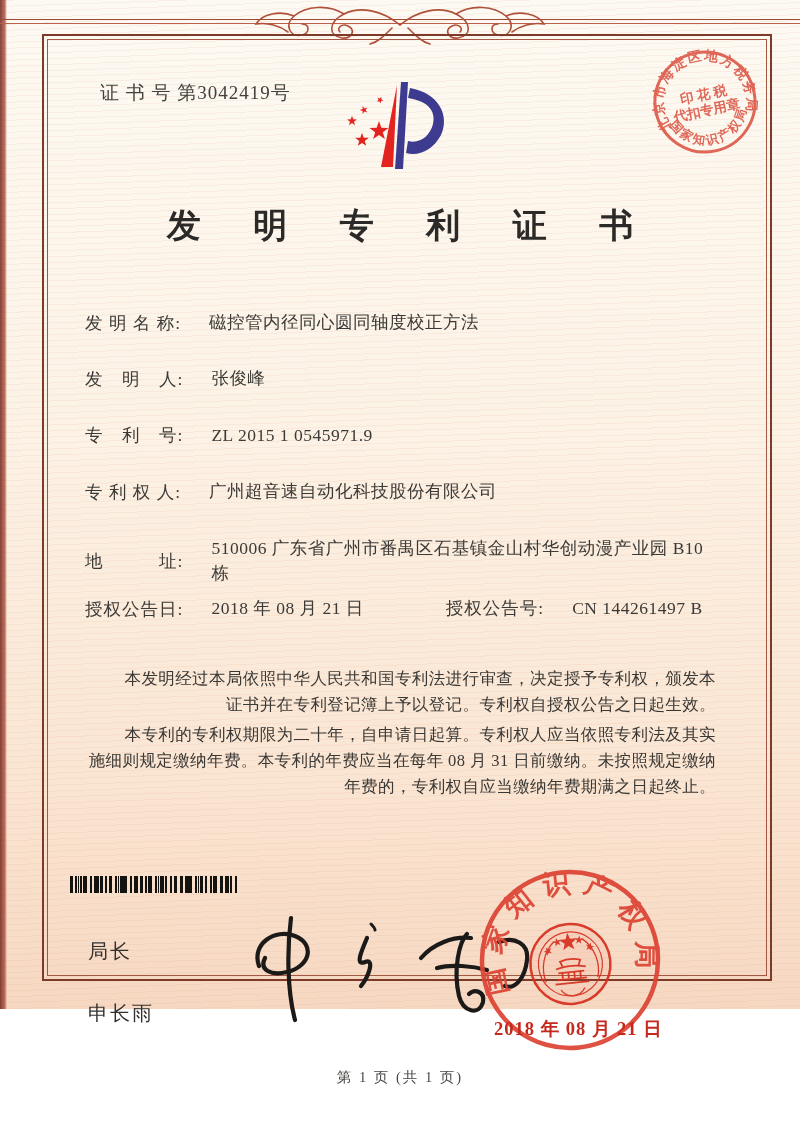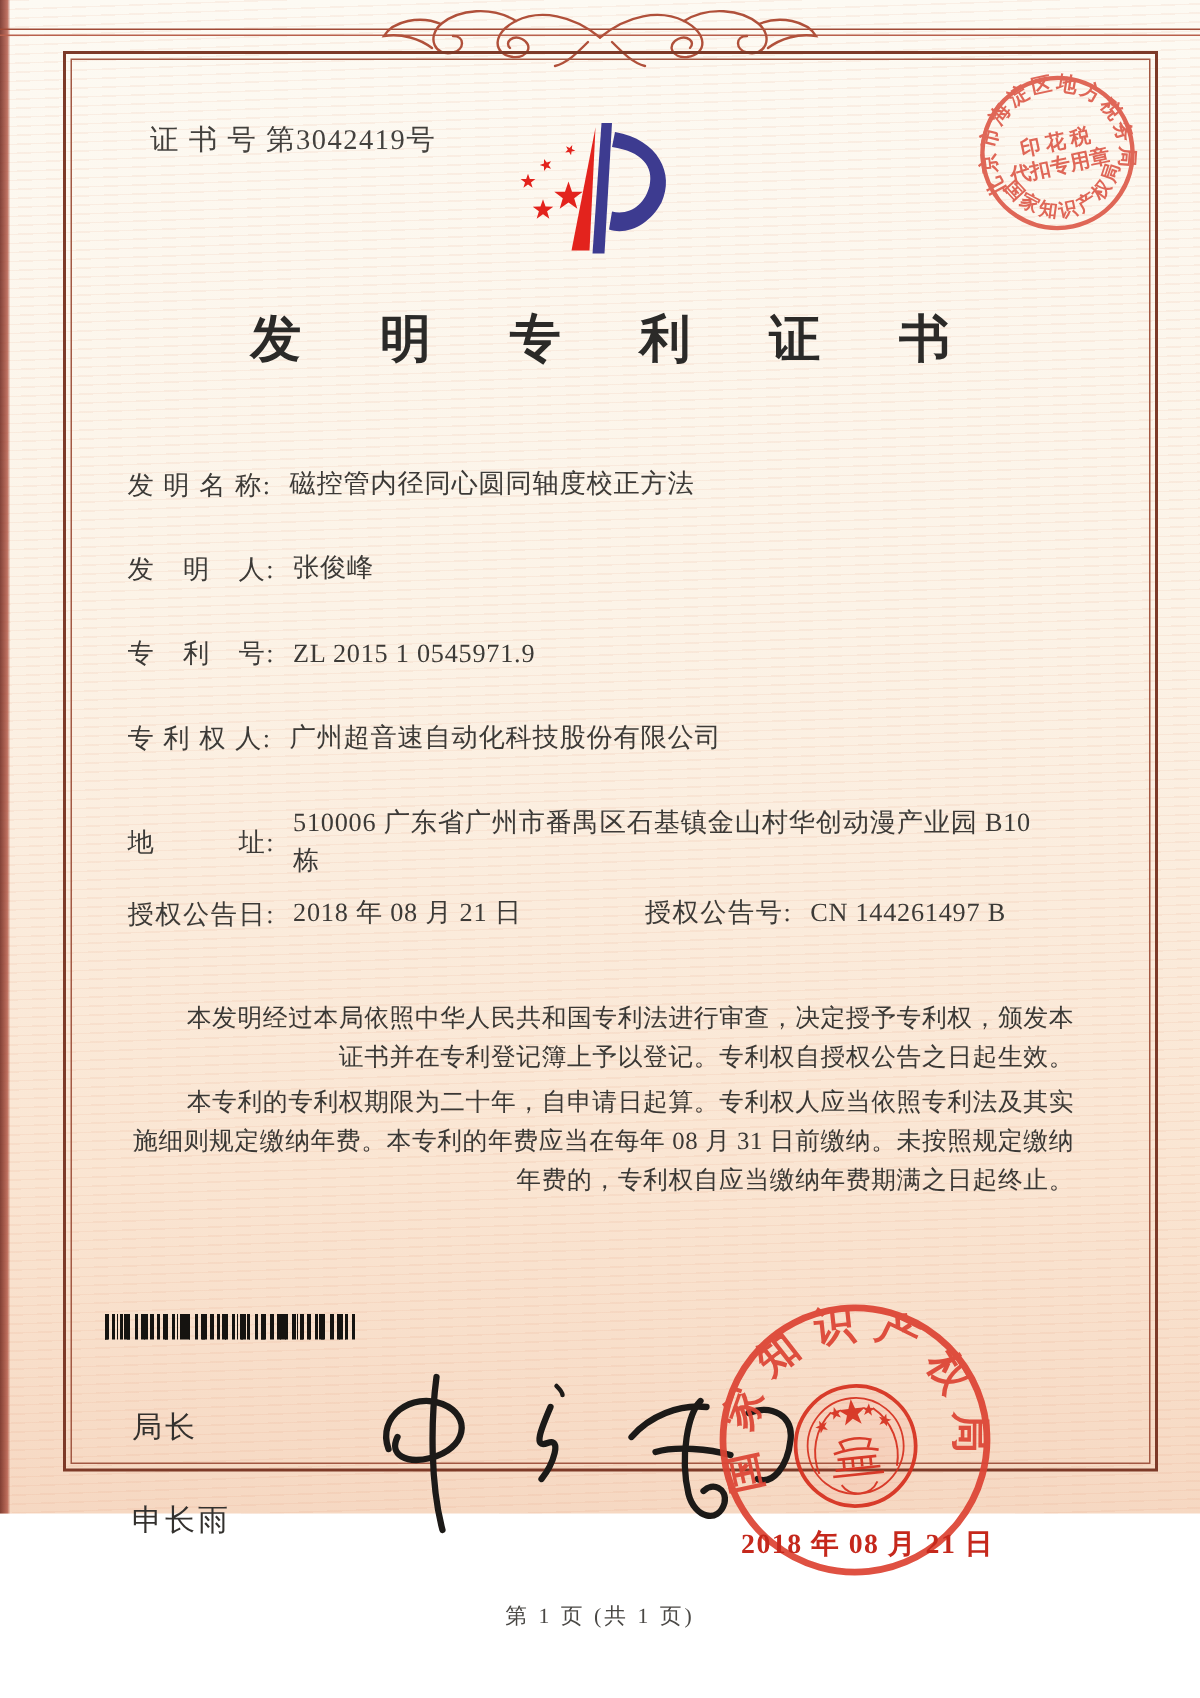--- a/index.html
+++ b/index.html
@@ -29,21 +29,21 @@
   .tax-stamp { position:absolute; left:647px; top:44px; transform:rotate(-12deg); opacity:.92; }
   .cnipa-logo { position:absolute; left:333px; top:80px; }
 
   .doc-title { position:absolute; left:0; top:203px; width:100%; text-align:center;
     font-size:34px; font-weight:bold; color:#2b2a28; letter-spacing:22px; text-indent:22px; }
 
   .fields { position:absolute; left:85px; top:310px; width:640px; font-size:17.5px; color:#3c3a37; }
   .frow { display:flex; align-items:center; margin-bottom:31px; }
   .frow.addr { margin-bottom:10px; }
   .flabel { flex:none; white-space:pre; letter-spacing:1px; }
-  .fvalue { margin-left:12px; letter-spacing:0.5px; line-height:1.45; max-width:500px; }
+  .fvalue { margin-left:28px; letter-spacing:0.5px; line-height:1.45; max-width:500px; }
   .grant-row { display:flex; }
   .grant-no { margin-left:82px; display:flex; }
 
   .body-text { position:absolute; left:84px; top:666px; width:632px; font-size:16.5px;
     color:#3a3835; line-height:1.56;text-align:right; }
   .body-text p { text-indent:2em; margin-bottom:5px; letter-spacing:0.4px; }
 
   .barcode { position:absolute; left:70px; top:876px; width:168px; height:17px;
     background:
       repeating-linear-gradient(90deg,#151310 0 2px,transparent 2px 5px),

